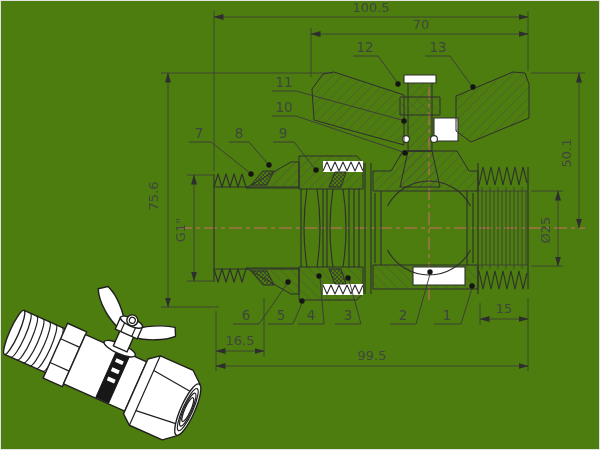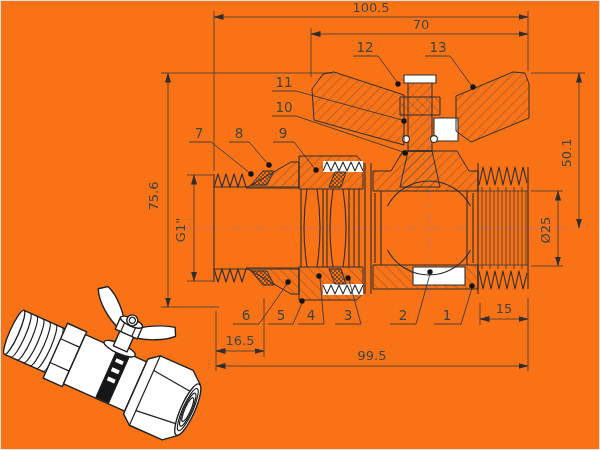--- a/index.html
+++ b/index.html
@@ -1,17 +1,17 @@
 <!DOCTYPE html>
 <html><head>
 <meta charset="utf-8">
 <style>
   html,body{margin:0;padding:0;background:#fff;}
   .canvas{
-    position:relative;width:600px;height:450px;background:#f97316;
+    position:relative;width:600px;height:450px;background:#4d7c0f;
     border:1px solid #e2e2e2;box-sizing:border-box;overflow:hidden;
     font-family:"DejaVu Sans","Liberation Sans",sans-serif;
   }
   svg{display:block;}
   .dim-text{font-size:13px;fill:#3f463f;}
   .callout-text{font-size:13.5px;fill:#3c463e;}
   .thin{stroke:#3a3a3a;stroke-width:0.8;fill:none;}
   .outline{stroke:#2e2e2e;stroke-width:1.1;fill:none;stroke-linejoin:round;}
   .outline-w{stroke:#2e2e2e;stroke-width:1.1;fill:#ffffff;stroke-linejoin:round;}
   .hatched{stroke:#2e2e2e;stroke-width:1;stroke-linejoin:round;}

